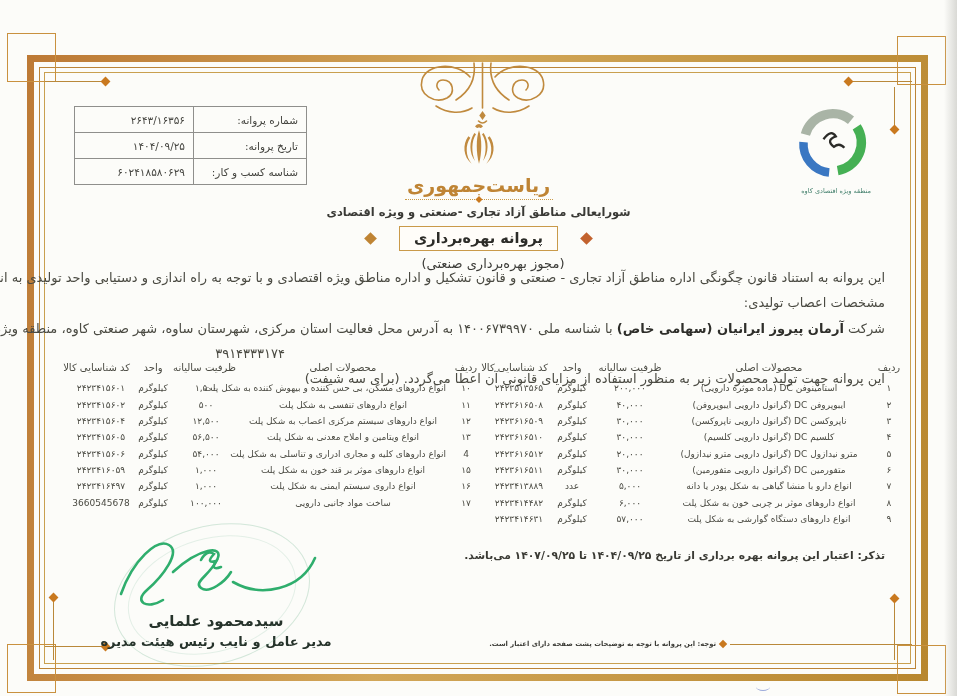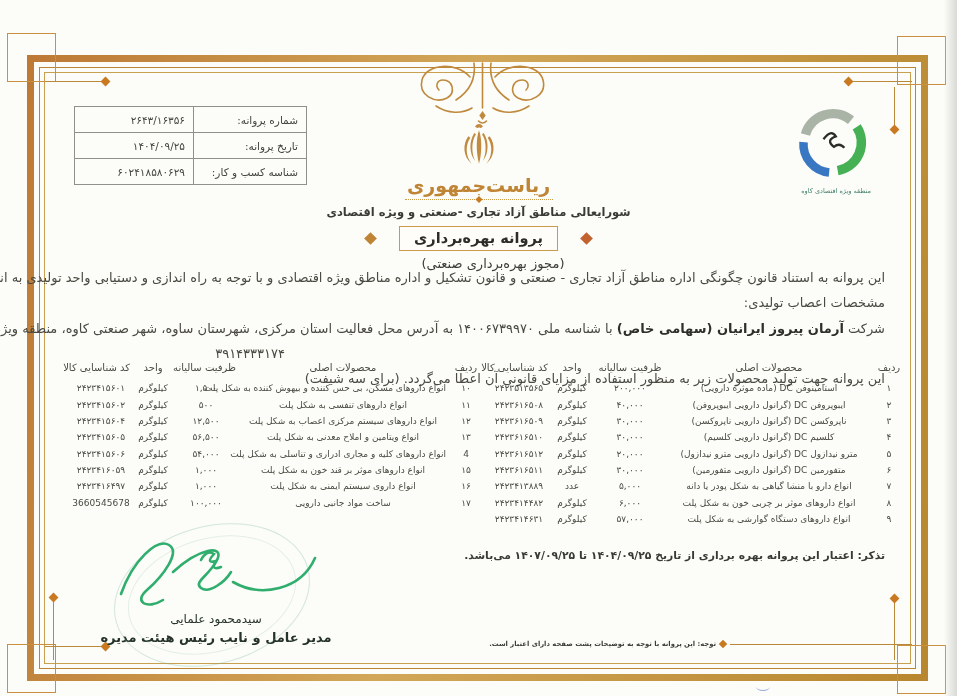--- a/index.html
+++ b/index.html
@@ -67,21 +67,21 @@
   .pt-left{left:70px; top:360px; width:414px;}
 
   
   .validity{position:absolute; right:72px; top:549px; font-size:10.8px; font-weight:600; color:#3a3a34; white-space:nowrap;}
   .sign-block{position:absolute; left:92px; top:528px; width:248px; text-align:center;}
   .stamp{position:absolute; left:20px; top:-2px; width:198px; height:136px; border:1.2px solid rgba(115,182,147,.3);
     border-radius:50%; transform:rotate(-16deg);}
   .stamp-inner{position:absolute; left:34px; top:10px; width:170px; height:112px; border:1px solid rgba(115,182,147,.18);
     border-radius:50%; transform:rotate(-16deg);}
   .sign-svg{position:relative; margin-top:2px;}
-  .sign-name{font-size:12px; font-weight:normal; color:#26332b; margin-top:-10px;}
+  .sign-name{font-size:15px; font-weight:bold; color:#26332b; margin-top:-10px;}
   .sign-title{font-size:13px; font-weight:bold; color:#26332b; margin-top:4px;}
   .note-line{position:absolute; right:45px; top:640px; display:flex; align-items:center; gap:4px; direction:rtl;}
   .note-line .nl-rule{width:182px; height:0; border-top:1.1px solid #b9883a;}
   .note-line .nl-dia{width:6px; height:6px; background:#c9791f; transform:rotate(45deg); flex:0 0 auto;}
   .note-line .nl-text{font-size:6.8px; font-weight:600; color:#3d3d38; white-space:nowrap;}
 </style>
 </head>
 <body>
 
 <div class="page">

